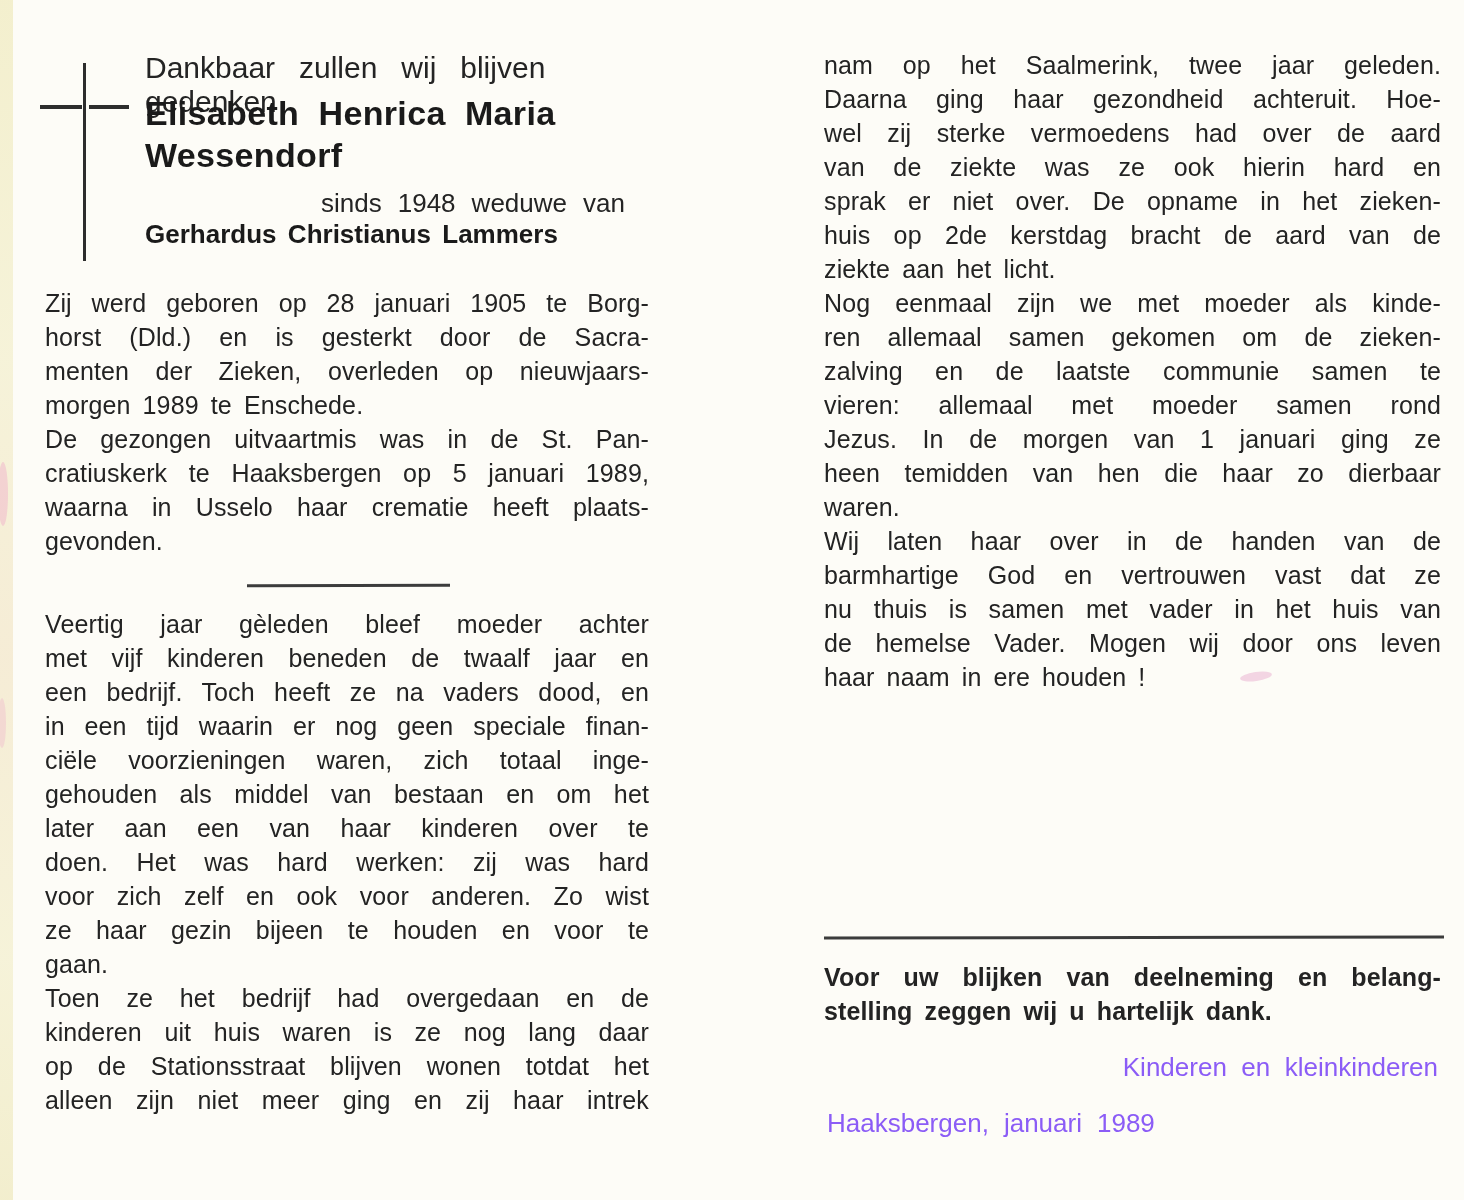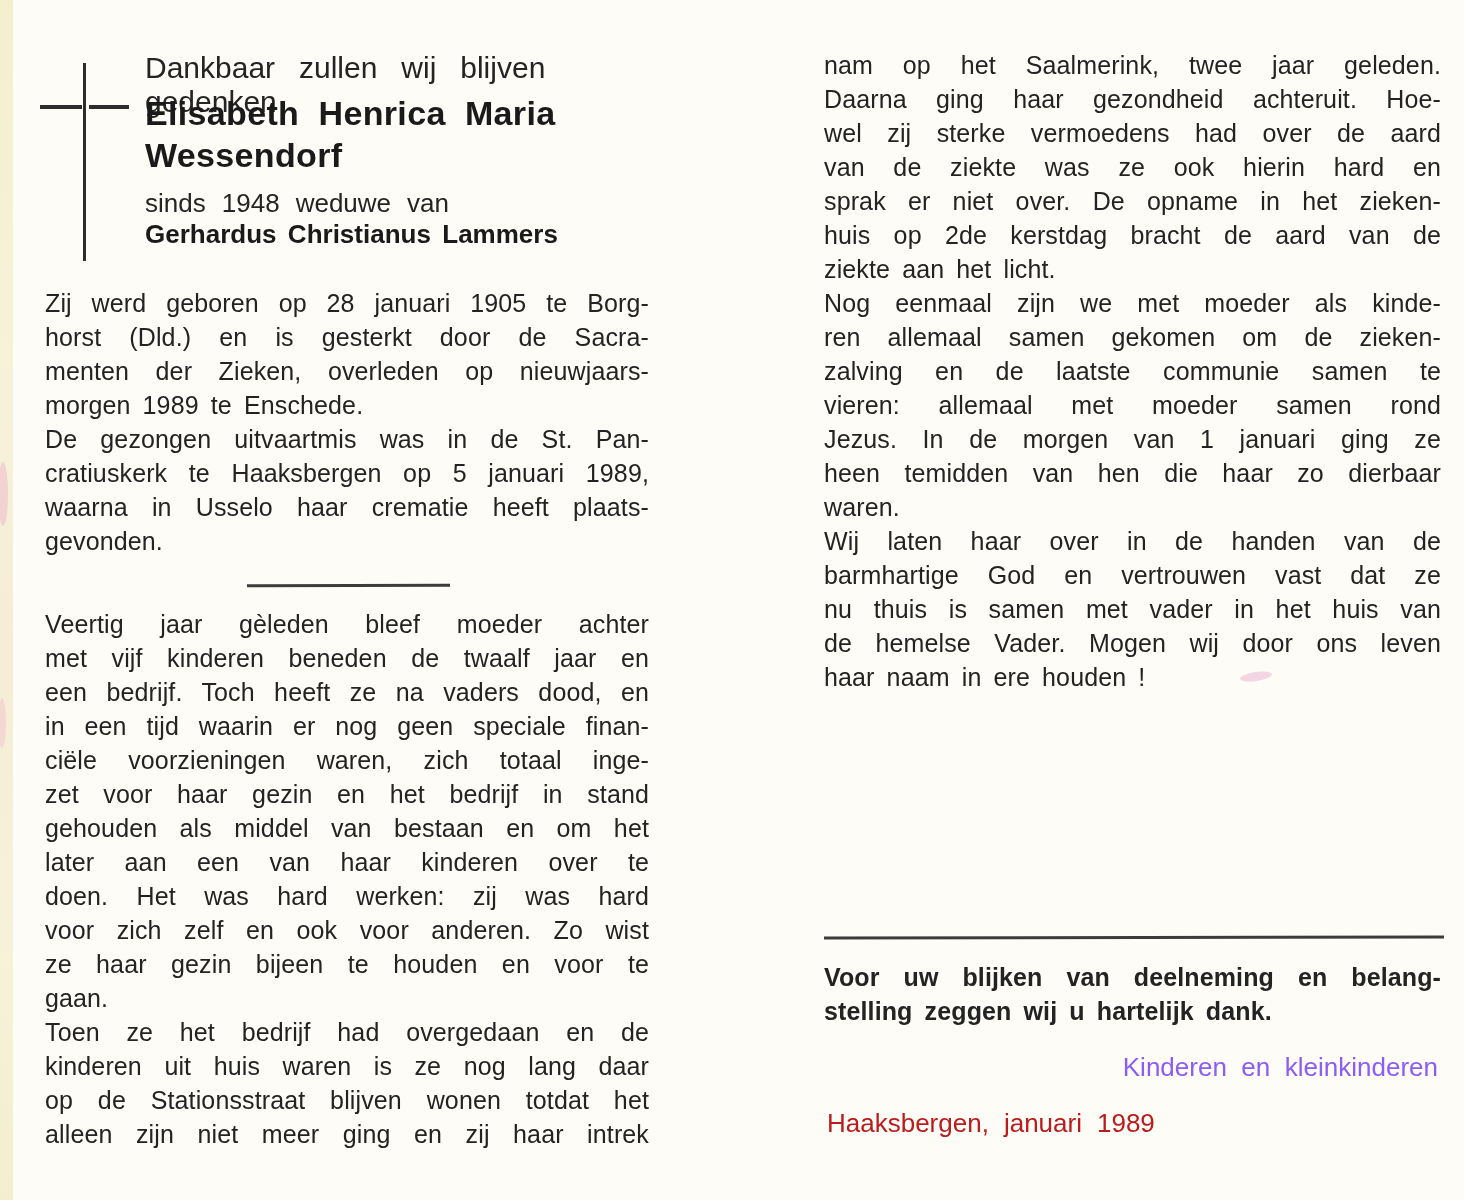--- a/index.html
+++ b/index.html
@@ -44,21 +44,21 @@
     font-size: 30px; line-height: 34px; word-spacing: 0.52em;
     color: #242424;
   }
   .name {
     position: absolute; left: 145px; top: 92px; width: 520px;
     font-size: 34px; line-height: 42px; font-weight: bold;
     letter-spacing: 0.01em; word-spacing: 0.28em; color: #1a1a1a;
   }
   .subtitle {
     position: absolute; left: 145px; top: 186px; width: 480px;
-    font-size: 26px; line-height: 34px; word-spacing: 0.34em; color: #242424;
+    font-size: 26px; line-height: 34px; word-spacing: 0.34em; color: #242424; text-align: right;
   }
   .husband {
     position: absolute; left: 145px; top: 217px; width: 500px;
     font-size: 26px; line-height: 34px; font-weight: bold;
     word-spacing: 0.16em; color: #1a1a1a;
   }
   
   .col { position: absolute; font-size: 25px; line-height: 34px; color: #232323; }
   .col .line {
     text-align: justify; text-align-last: justify; text-justify: inter-word;
@@ -72,21 +72,21 @@
   .divider { position: absolute; background: #3c3c3c; height: 3px; }
   .divL { left: 247px; top: 584px; width: 203px; transform: rotate(-0.2deg); }
   .divR { left: 824px; top: 936px; width: 620px; transform: rotate(-0.1deg); }
   .signature {
     position: absolute; left: 824px; top: 1050px; width: 614px;
     font-size: 26px; line-height: 34px; text-align: right;
     word-spacing: 0.28em; color: #8b5cf6;
   }
   .dateline {
     position: absolute; left: 827px; top: 1106px; width: 500px;
-    font-size: 26px; line-height: 34px; word-spacing: 0.3em; color: #b91c1c;
+    font-size: 26px; line-height: 34px; word-spacing: 0.3em; color: #8b5cf6;
   }
 </style>
 </head>
 <body>
 
 <div class="page">
 
   <div class="edge-strip"></div>
   <div class="pink-patch p1"></div>
   <div class="pink-patch p2"></div>
@@ -120,21 +120,20 @@
     </div>
 
   <div class="divider divL"></div>
 
   <div class="col colB">
       <div class="line">Veertig jaar gèleden bleef moeder achter</div>
       <div class="line">met vijf kinderen beneden de twaalf jaar en</div>
       <div class="line">een bedrijf. Toch heeft ze na vaders dood, en</div>
       <div class="line">in een tijd waarin er nog geen speciale finan-</div>
       <div class="line">ciële voorzieningen waren, zich totaal inge-</div>
-      <div class="line">zet voor haar gezin en het bedrijf in stand</div>
       <div class="line">gehouden als middel van bestaan en om het</div>
       <div class="line">later aan een van haar kinderen over te</div>
       <div class="line">doen. Het was hard werken: zij was hard</div>
       <div class="line">voor zich zelf en ook voor anderen. Zo wist</div>
       <div class="line">ze haar gezin bijeen te houden en voor te</div>
       <div class="line nojust">gaan.</div>
       <div class="line">Toen ze het bedrijf had overgedaan en de</div>
       <div class="line">kinderen uit huis waren is ze nog lang daar</div>
       <div class="line">op de Stationsstraat blijven wonen totdat het</div>
       <div class="line">alleen zijn niet meer ging en zij haar intrek</div>

